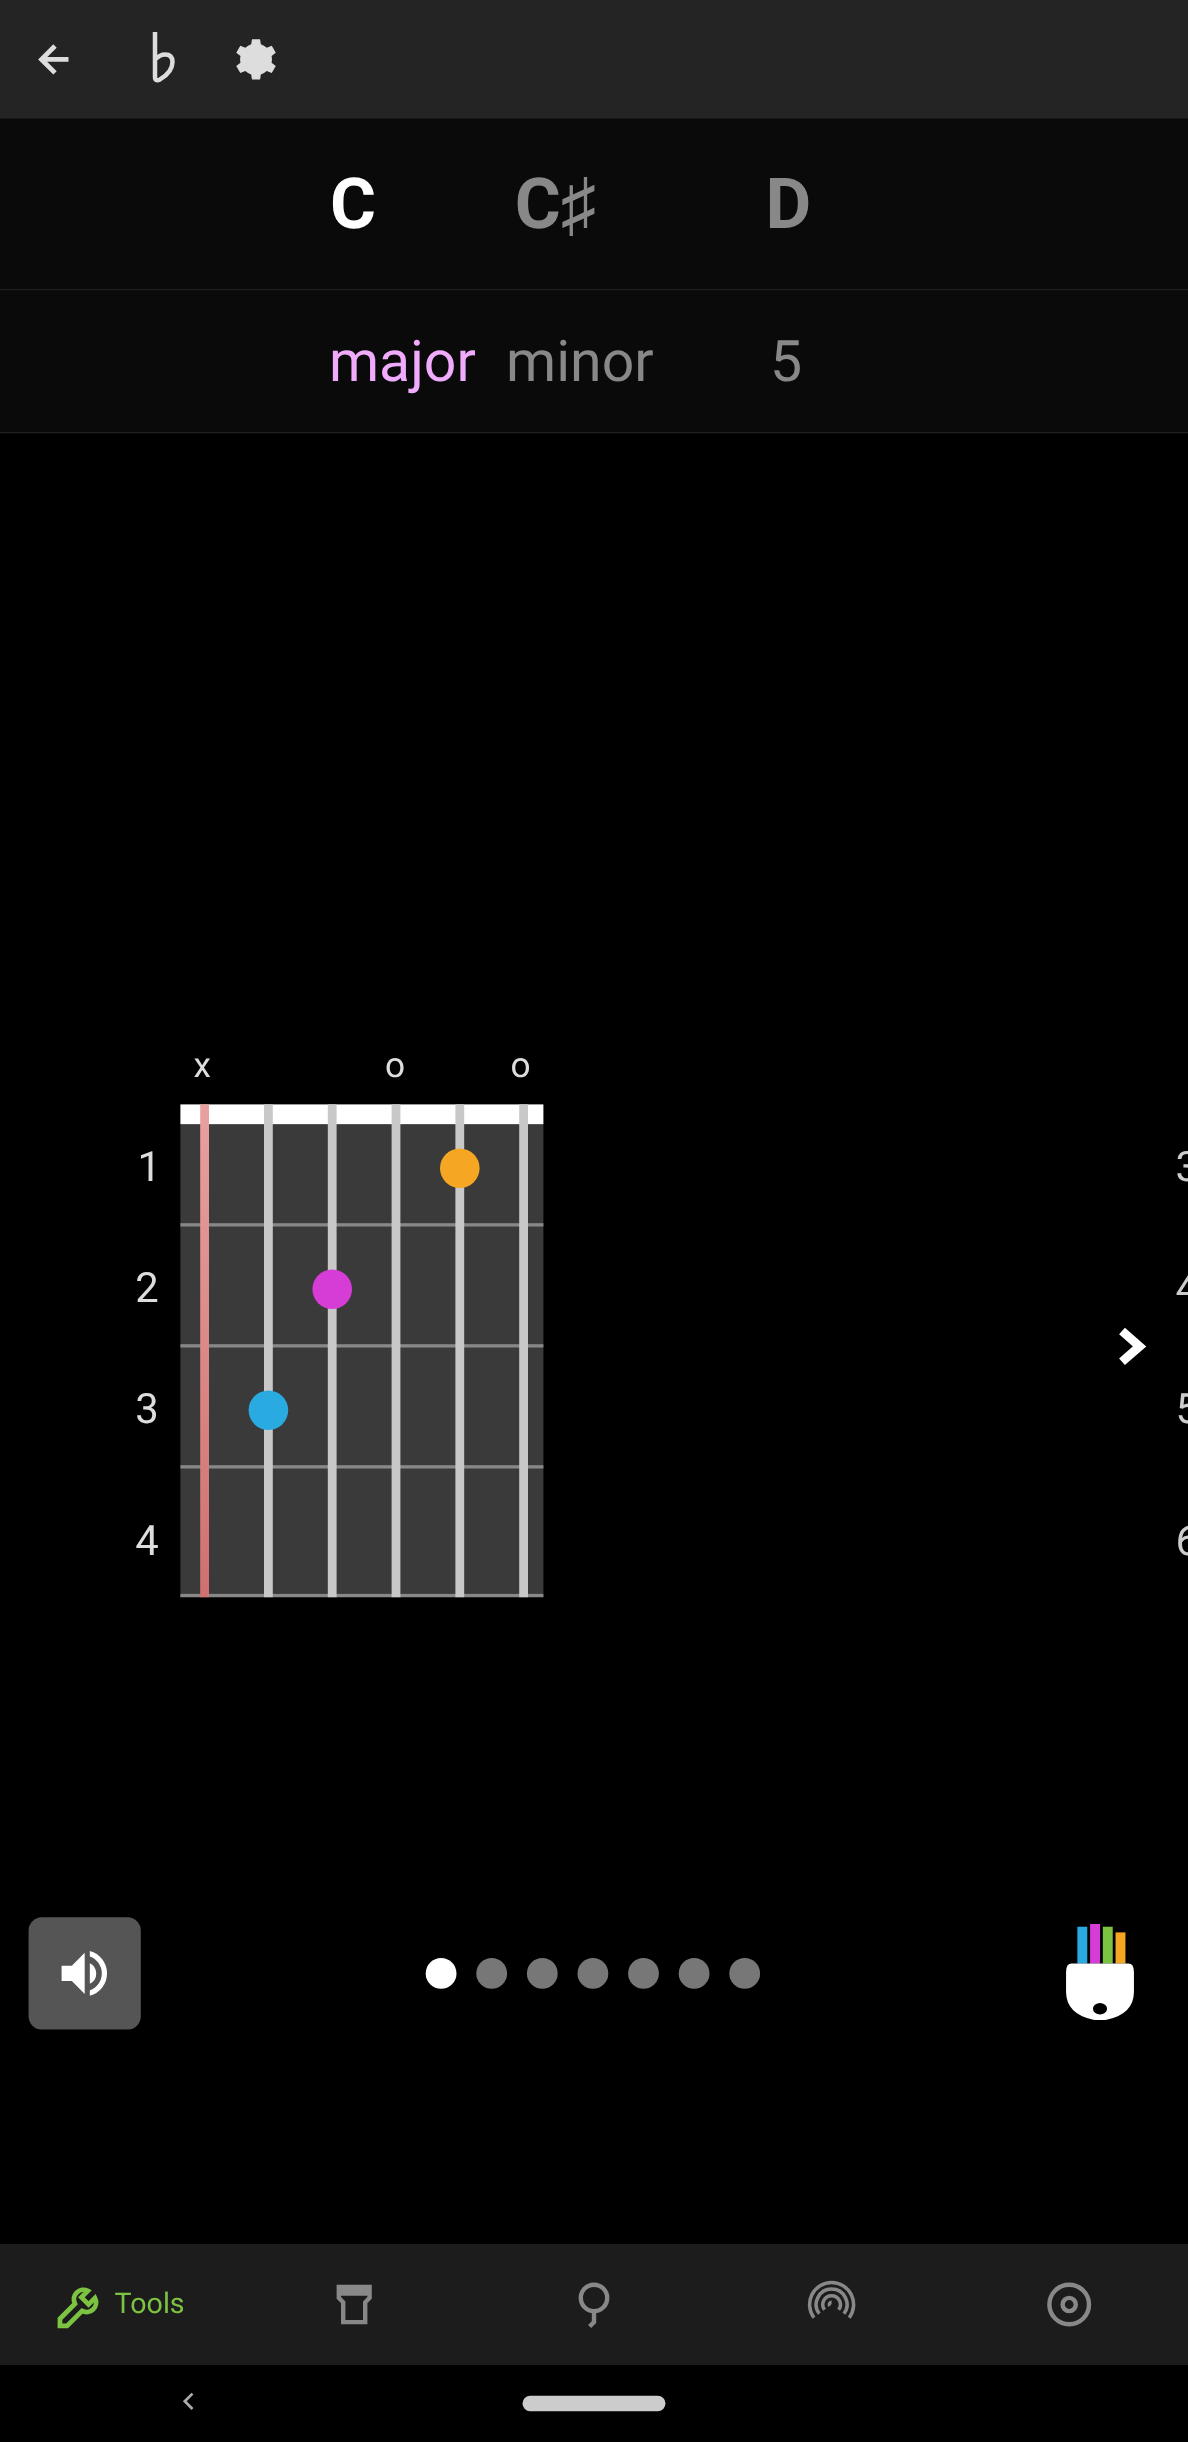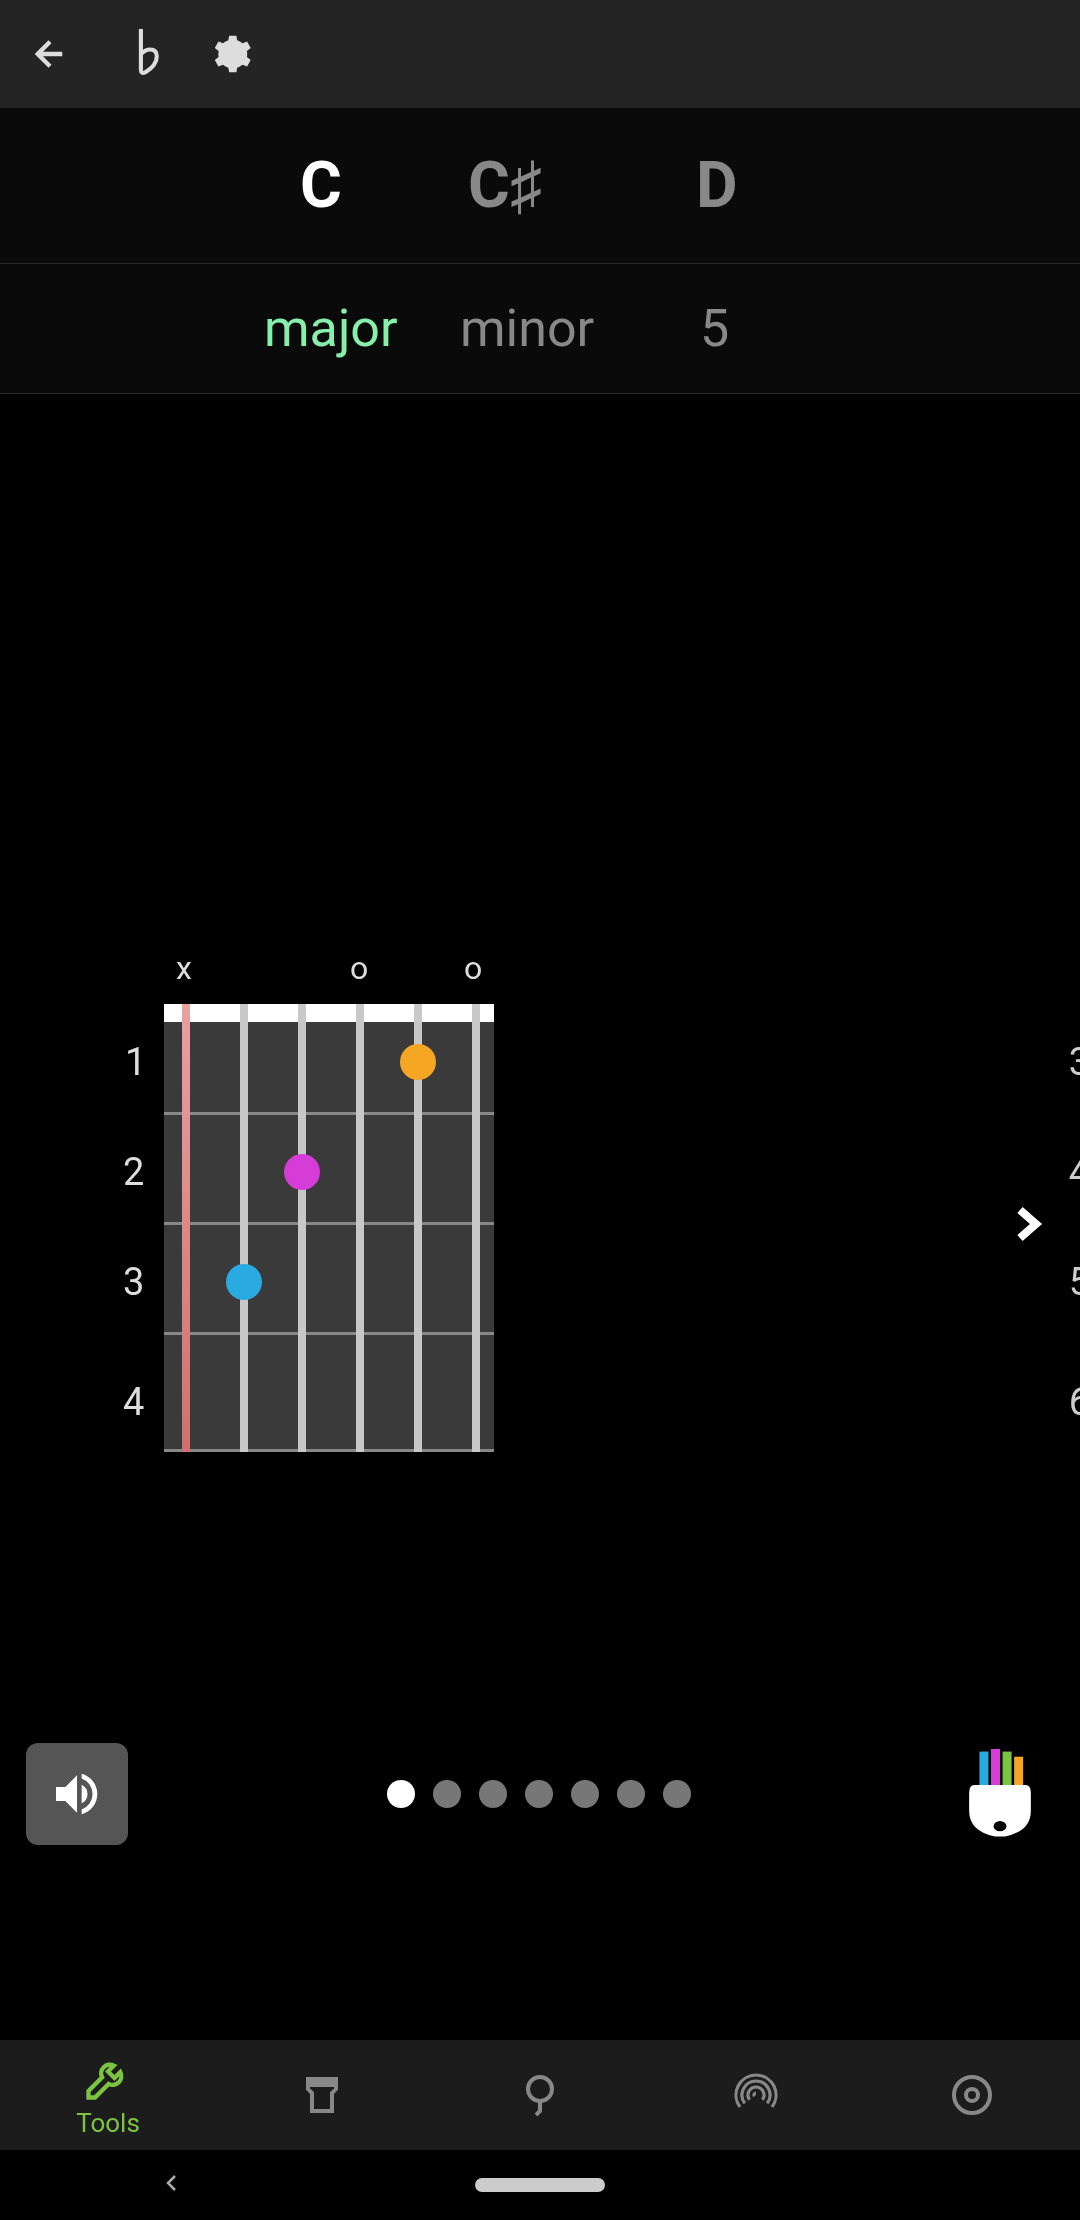--- a/index.html
+++ b/index.html
@@ -71,21 +71,21 @@
   display: flex;
   align-items: center;
   justify-content: center;
 }
 .type-item {
   position: absolute;
   font-size: 52px;
   font-weight: 400;
   color: #888;
 }
-.type-selected { color: #86efac; }
+.type-selected { color: #f0abfc; margin-left: 35px; }
 .diagram-area {
   position: relative;
   height: 1470px;
   background: #000;
 }
 .fretboard {
   position: absolute;
   left: 164px;
   top: 610px;
   width: 330px;
@@ -201,21 +201,21 @@
   left: 0;
   right: 0;
   height: 110px;
   background: #1c1c1c;
   display: flex;
   align-items: center;
 }
 .nav-item {
   flex: 1;
   display: flex;
-  flex-direction: column;
+  flex-direction: row;
   align-items: center;
   justify-content: center;
   gap: 4px;
 }
 .nav-label {
   font-size: 26px;
   color: #7cc342;
 }
 .sys-nav {
   position: absolute;

